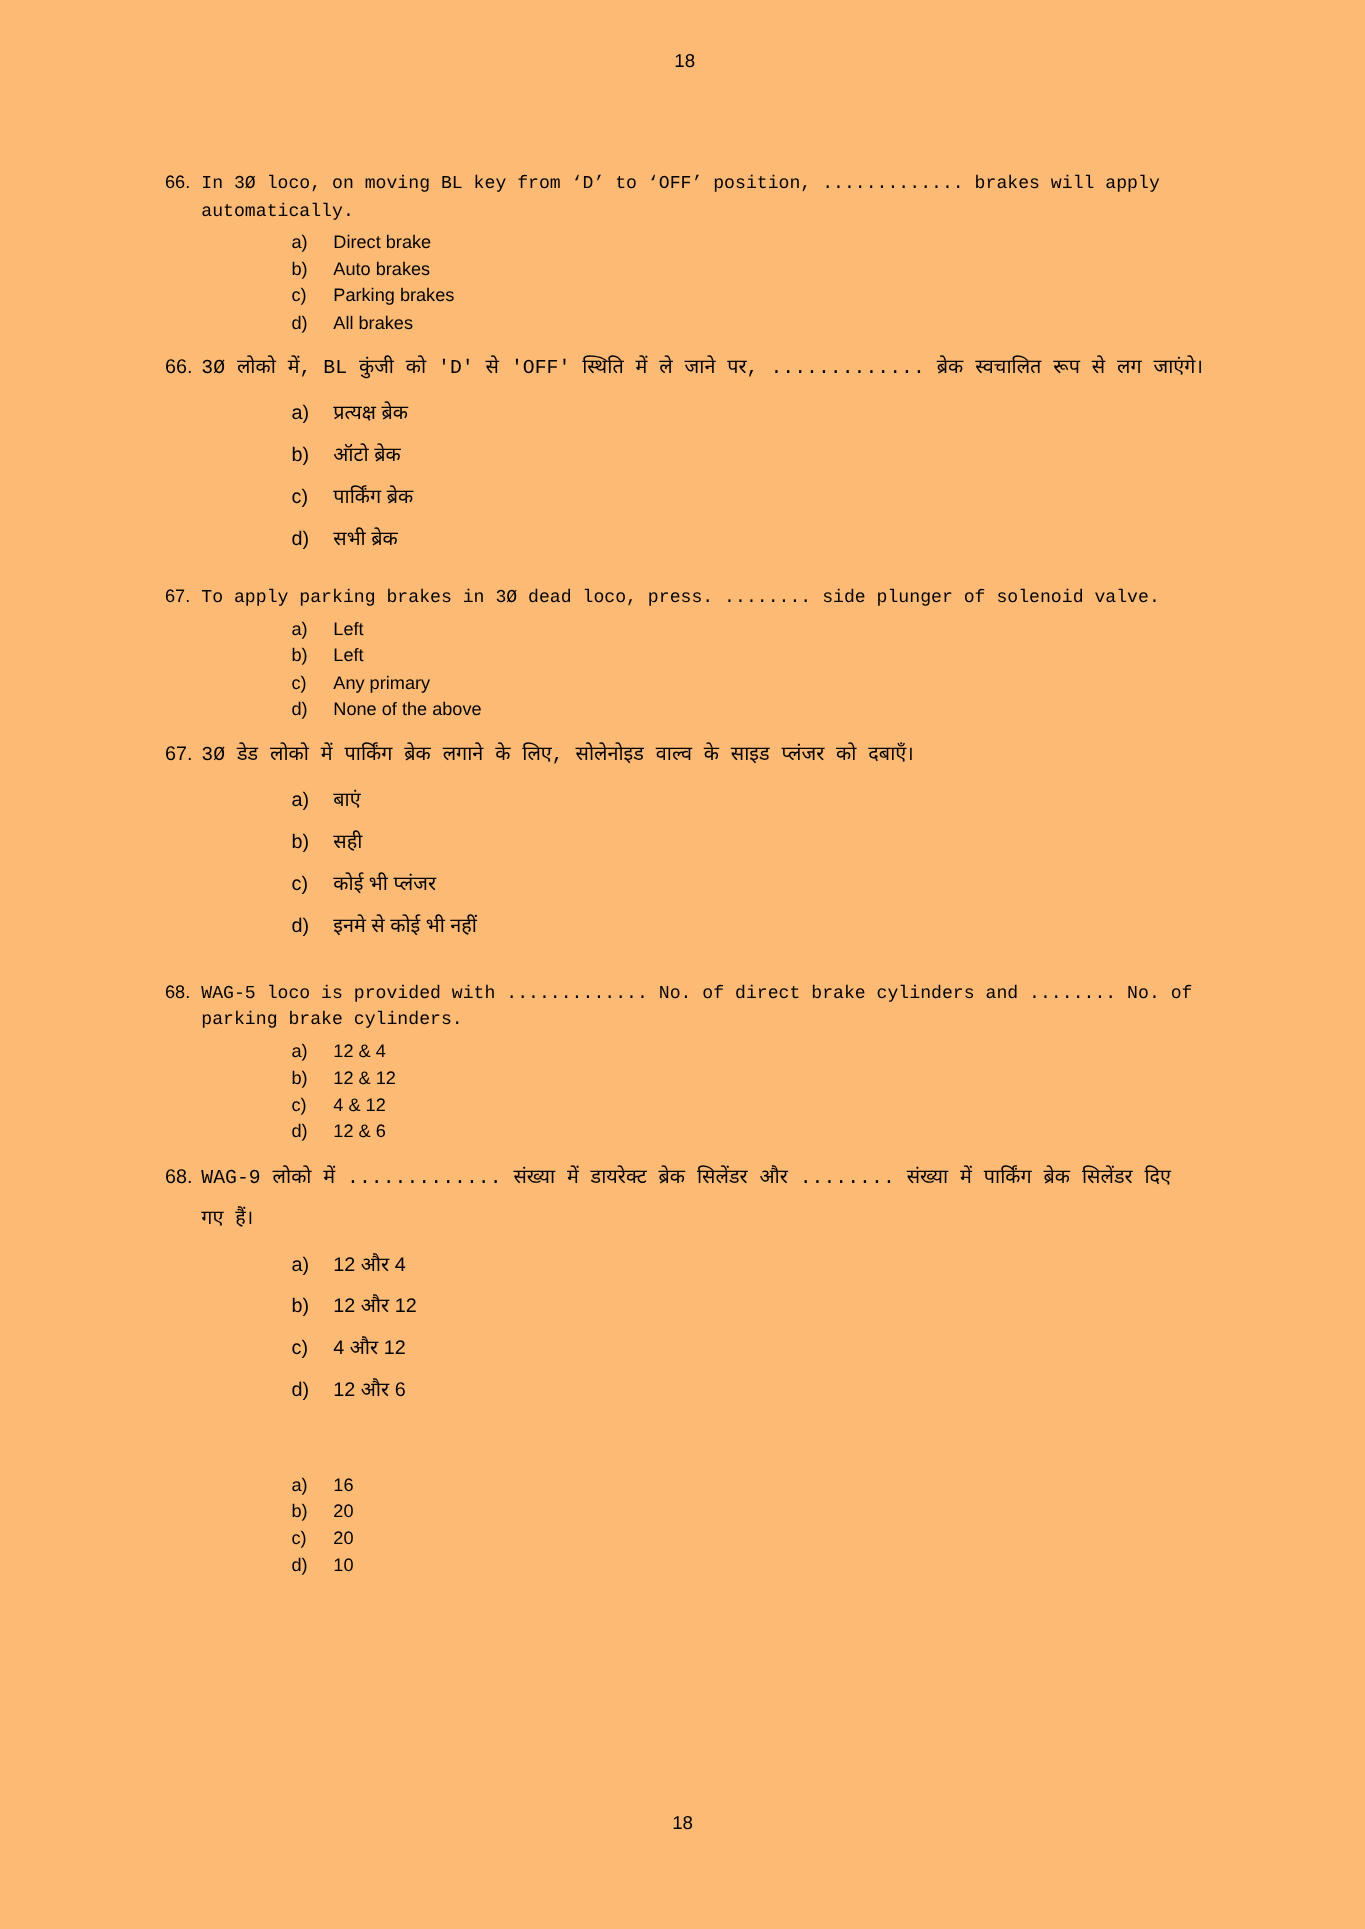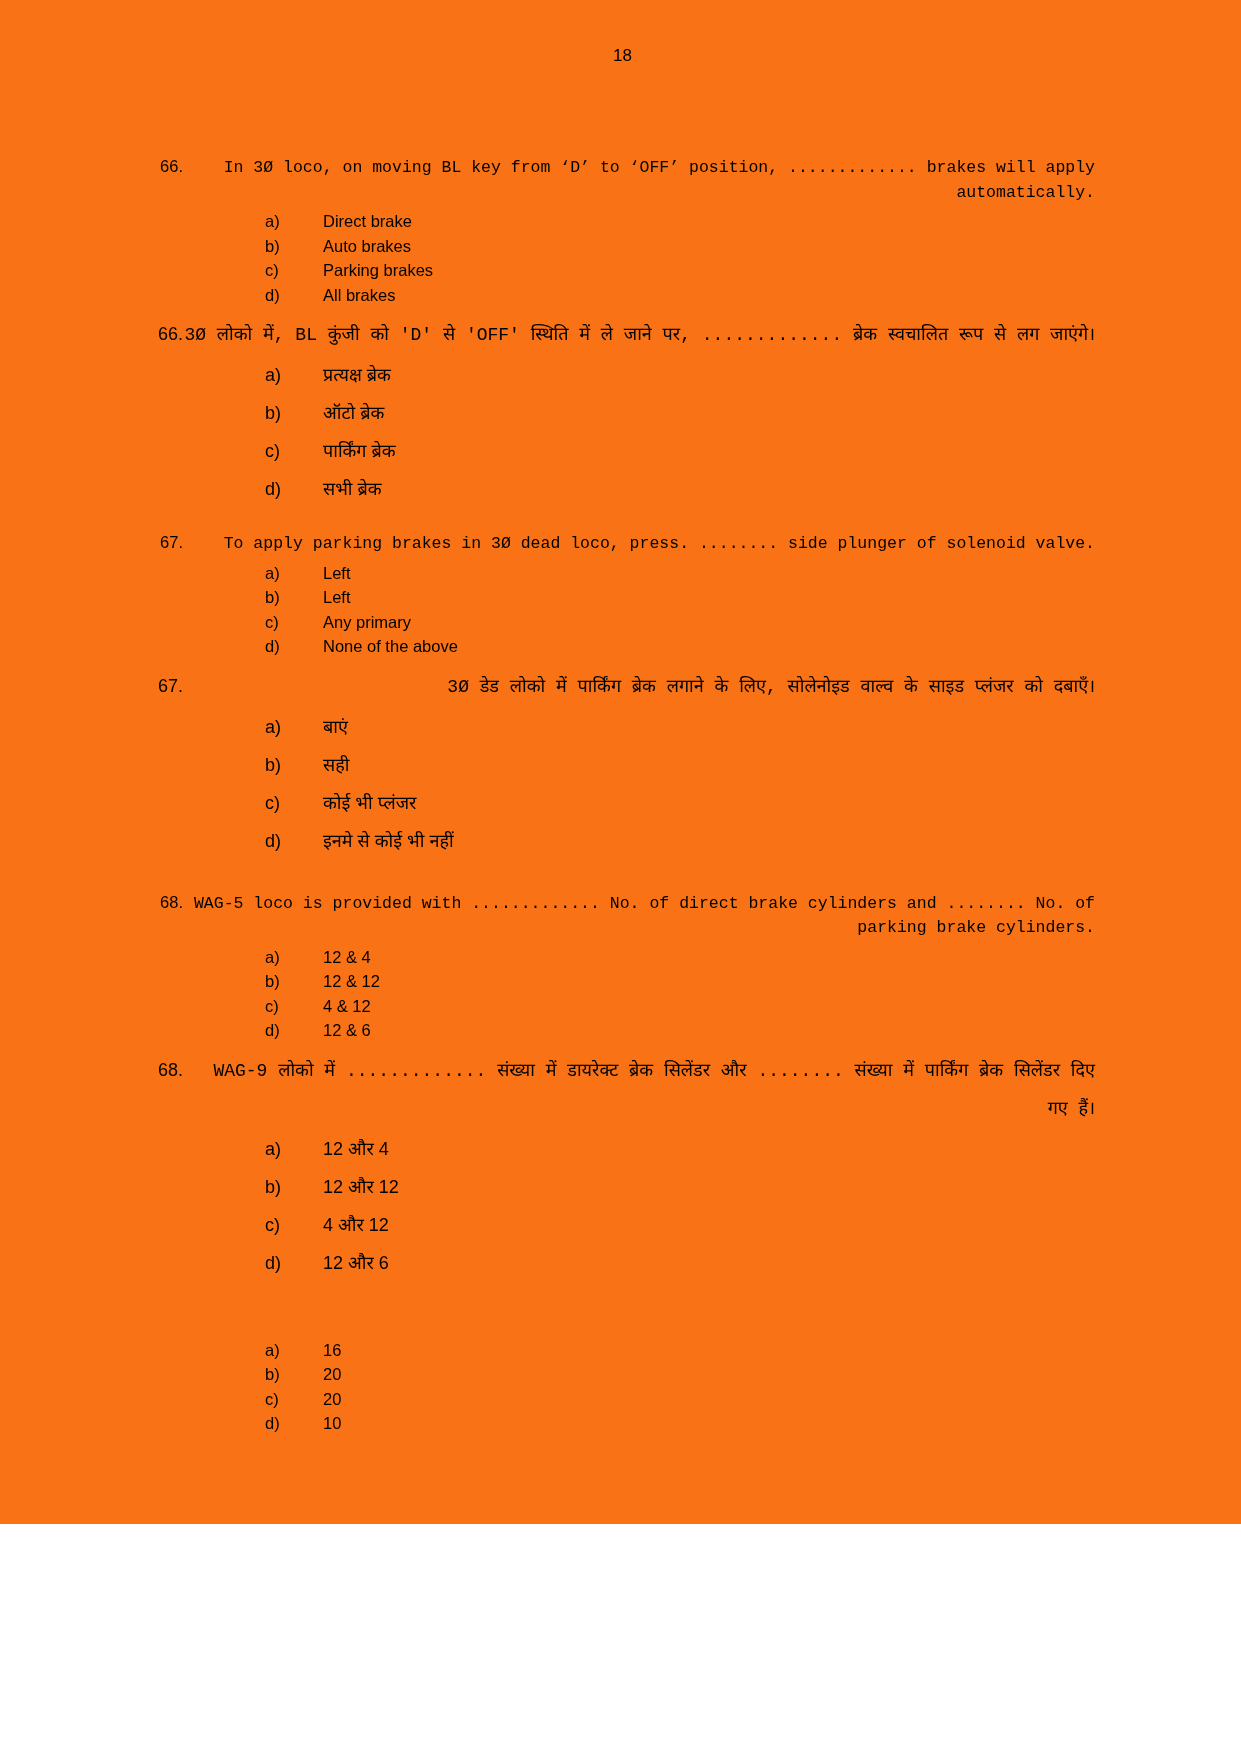--- a/index.html
+++ b/index.html
@@ -1,20 +1,20 @@
 <!DOCTYPE html>
 <html lang="en"><head>
 <meta charset="utf-8">
 <style>
   html, body { margin: 0; padding: 0; background: #ffffff; }
   .page {
     position: relative;
     width: 1241px;
-    height: 1524px;
-    background: #f97316;
+    height: 1754px;
+    background: #fdba74;
     color: #000000;
     font-family: "Liberation Sans", "DejaVu Sans", sans-serif;
     overflow: hidden;
   }
   .content {
     position: absolute;
     left: 150px;
     top: 46px;
     width: 945px;
   }
@@ -25,27 +25,27 @@
     color: #000;
   }
   .page-num.top { margin-bottom: 88px; }
   .page-num.bottom {
     position: absolute;
     left: 0;
     right: 0;
     top: 1648px;
   }
   .q { margin: 0; }
-  .q-row { display: flex; align-items: baseline; text-align: right; }
+  .q-row { display: flex; align-items: baseline; }
   .q-num { flex: 0 0 33px; }
   .q-text { flex: 1; max-width: 912px; font-family: Liberation Mono, monospace; }
   .opts { margin-left: 115px; }
   .opt { display: flex; align-items: baseline; }
   .opt-label { flex: 0 0 38px; }
-  .opt-text { flex: 1; margin-left: 20px; }
+  .opt-text { flex: 1; }
 
   .en { font-size: 16.5px; line-height: 24.5px; }
   .en .opts { margin-top: 4px; }
   .hi { font-size: 18px; line-height: 38px; }
   .hi .opts { margin-top: 2px; }
 
   .gap-8  { margin-top: 8px; }
   .gap-22 { margin-top: 22px; }
   .gap-30 { margin-top: 30px; }
   .gap-56 { margin-top: 56px; }

